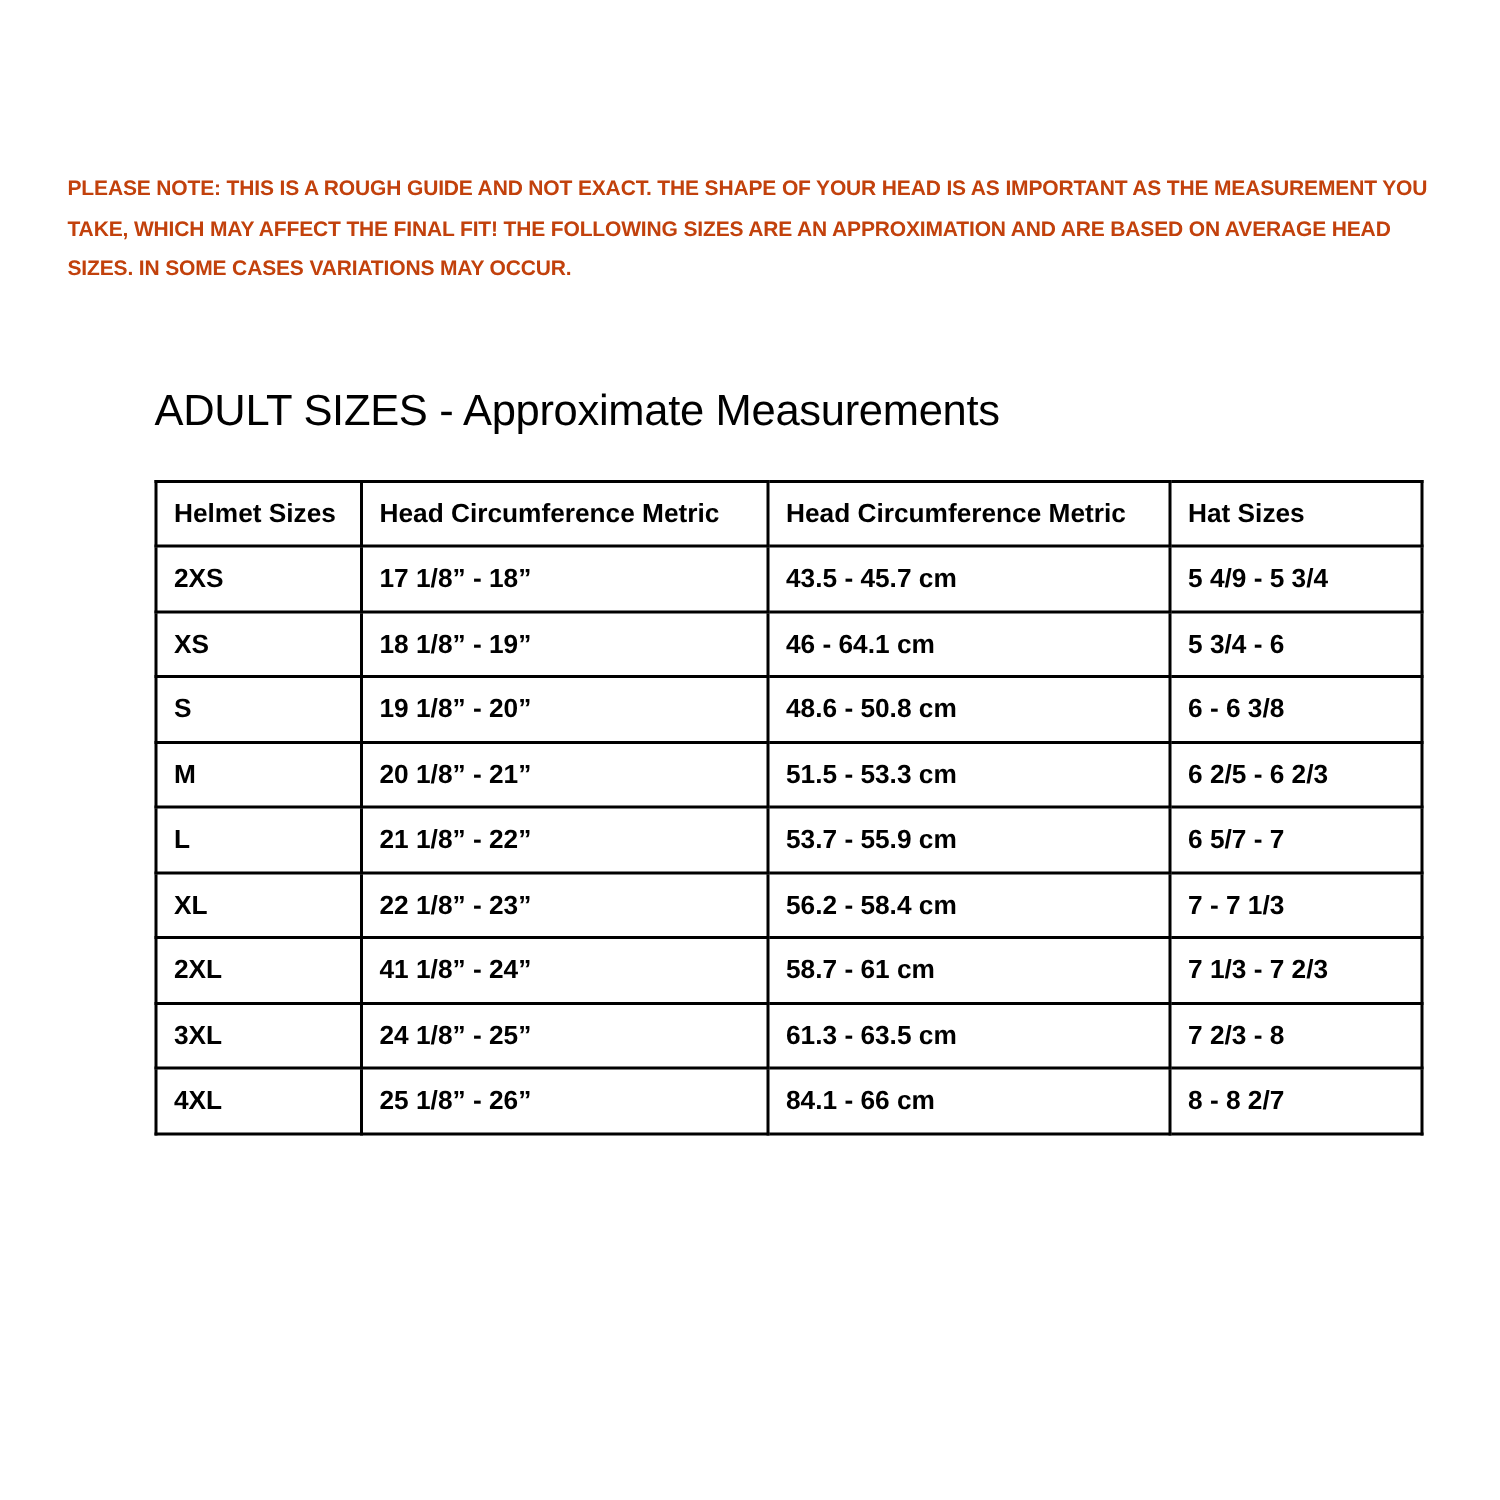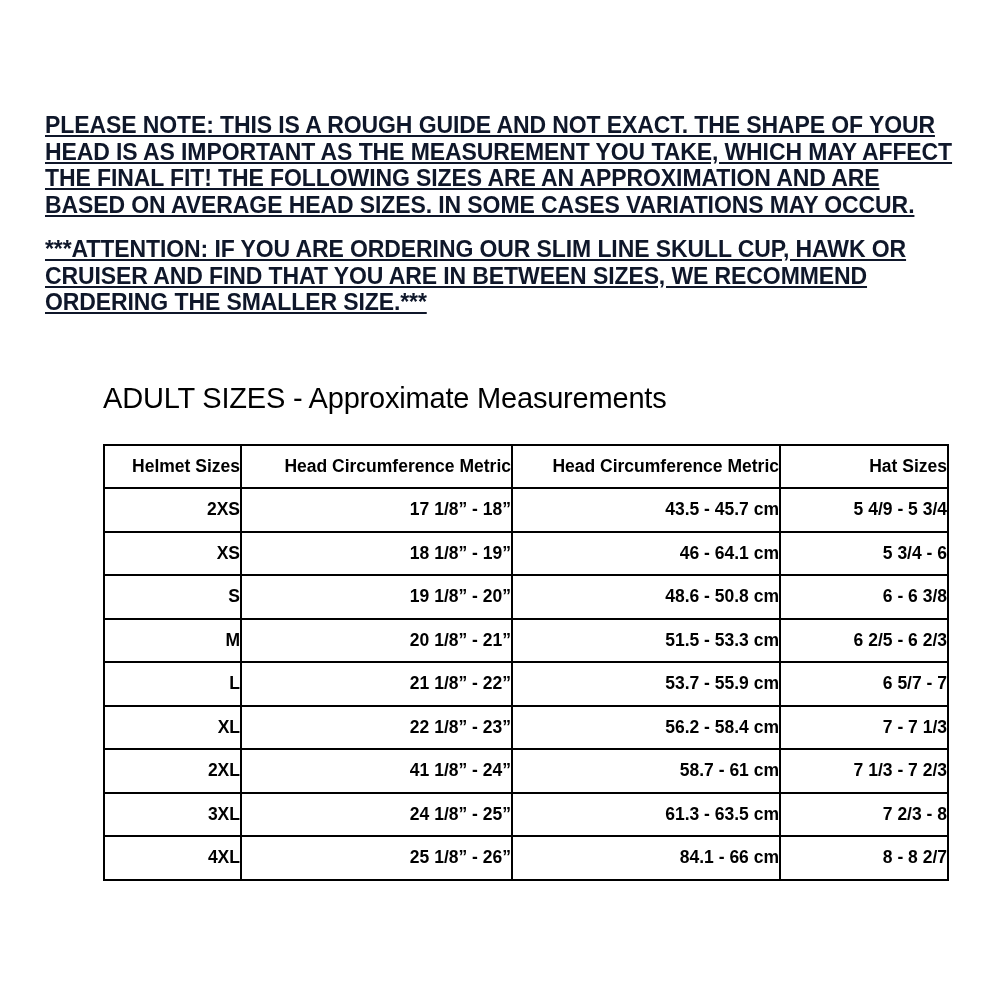--- a/index.html
+++ b/index.html
@@ -18,28 +18,27 @@
     position: relative;
     width: 1000px;
     height: 1000px;
     box-sizing: border-box;
     padding: 112px 45px 0 45px;
   }
   .note-block {
     width: 910px;
   }
   .note-para {
-    font-size: 23px;
+    font-size: 14px;
     line-height: 26.5px;
     letter-spacing: -0.1px;
     margin: 0 0 18px 0;
     font-weight: 600;
     font-stretch: condensed;
-    color: #0f172a;
-    text-decoration: underline;
+    color: #c2410c;
   }
   .note-para:last-child {
     margin-bottom: 0;
   }
   .title {
     margin: 62px 0 0 58px;
     font-size: 29px;
     line-height: 40px;
     font-weight: 400;
     letter-spacing: -0.2px;
@@ -48,21 +47,21 @@
     margin: 26px 0 0 58px;
     width: 844px;
   }
   table.sizes {
     border-collapse: collapse;
     width: 844px;
     table-layout: fixed;
   }
   table.sizes th, table.sizes td {
     border: 2px solid #000000;
-    text-align: right;
+    text-align: left;
     vertical-align: middle;
     font-size: 17.5px;
     font-weight: 600;
     padding: 0 0 0 11px;
     height: 43.5px;
     box-sizing: border-box;
     white-space: nowrap;
   }
   table.sizes th {
     font-weight: 600;
@@ -76,21 +75,20 @@
     font-size: 18.5px;
   }
 </style>
 </head>
 <body>
 
 <div class="page">
 
   <div class="note-block">
     <p class="note-para">PLEASE NOTE: THIS IS A ROUGH GUIDE AND NOT EXACT. THE SHAPE OF YOUR HEAD IS AS IMPORTANT AS THE MEASUREMENT YOU TAKE, WHICH MAY AFFECT THE FINAL FIT! THE FOLLOWING SIZES ARE AN APPROXIMATION AND ARE BASED ON AVERAGE HEAD SIZES. IN SOME CASES VARIATIONS MAY OCCUR.</p>
-    <p class="note-para">***ATTENTION: IF YOU ARE ORDERING OUR SLIM LINE SKULL CUP, HAWK OR CRUISER AND FIND THAT YOU ARE IN BETWEEN SIZES, WE RECOMMEND ORDERING THE SMALLER SIZE.***</p>
   </div>
 
   <h1 class="title">ADULT SIZES - Approximate Measurements</h1>
 
   <div class="table-wrap">
     <table class="sizes">
       <colgroup>
         <col class="c0">
           <col class="c1">
           <col class="c2">

